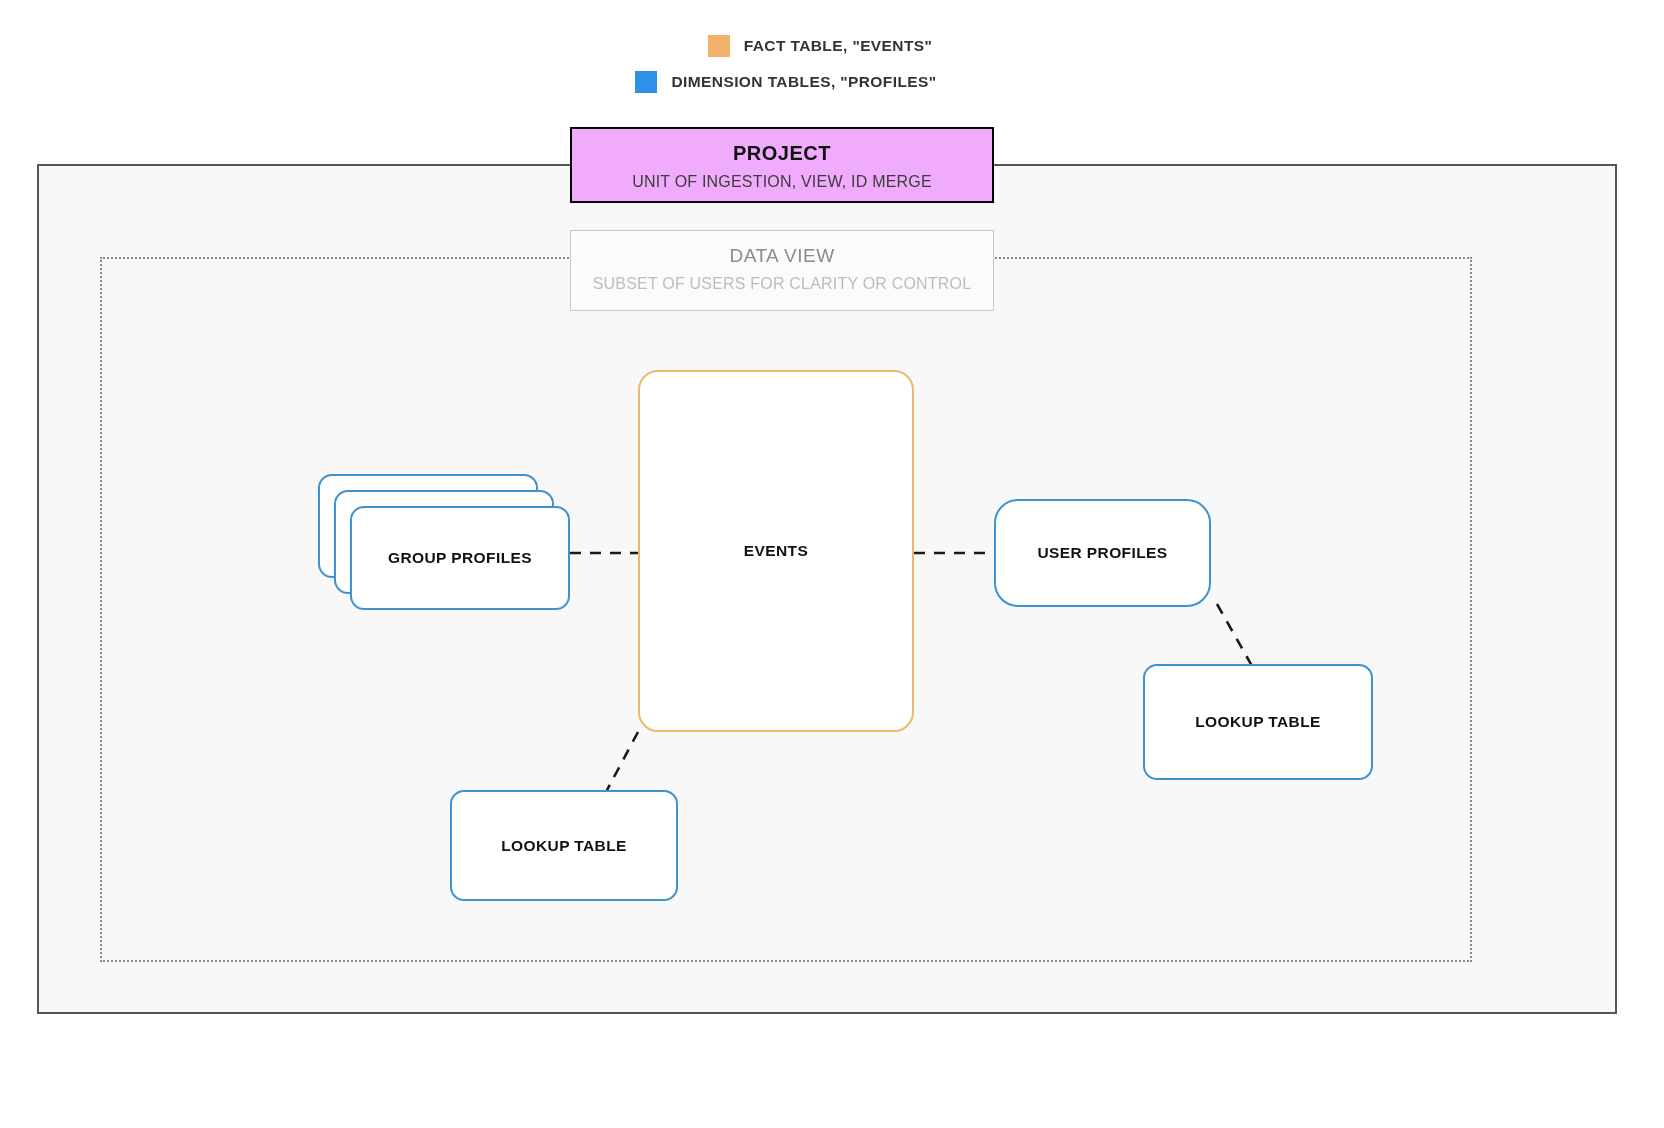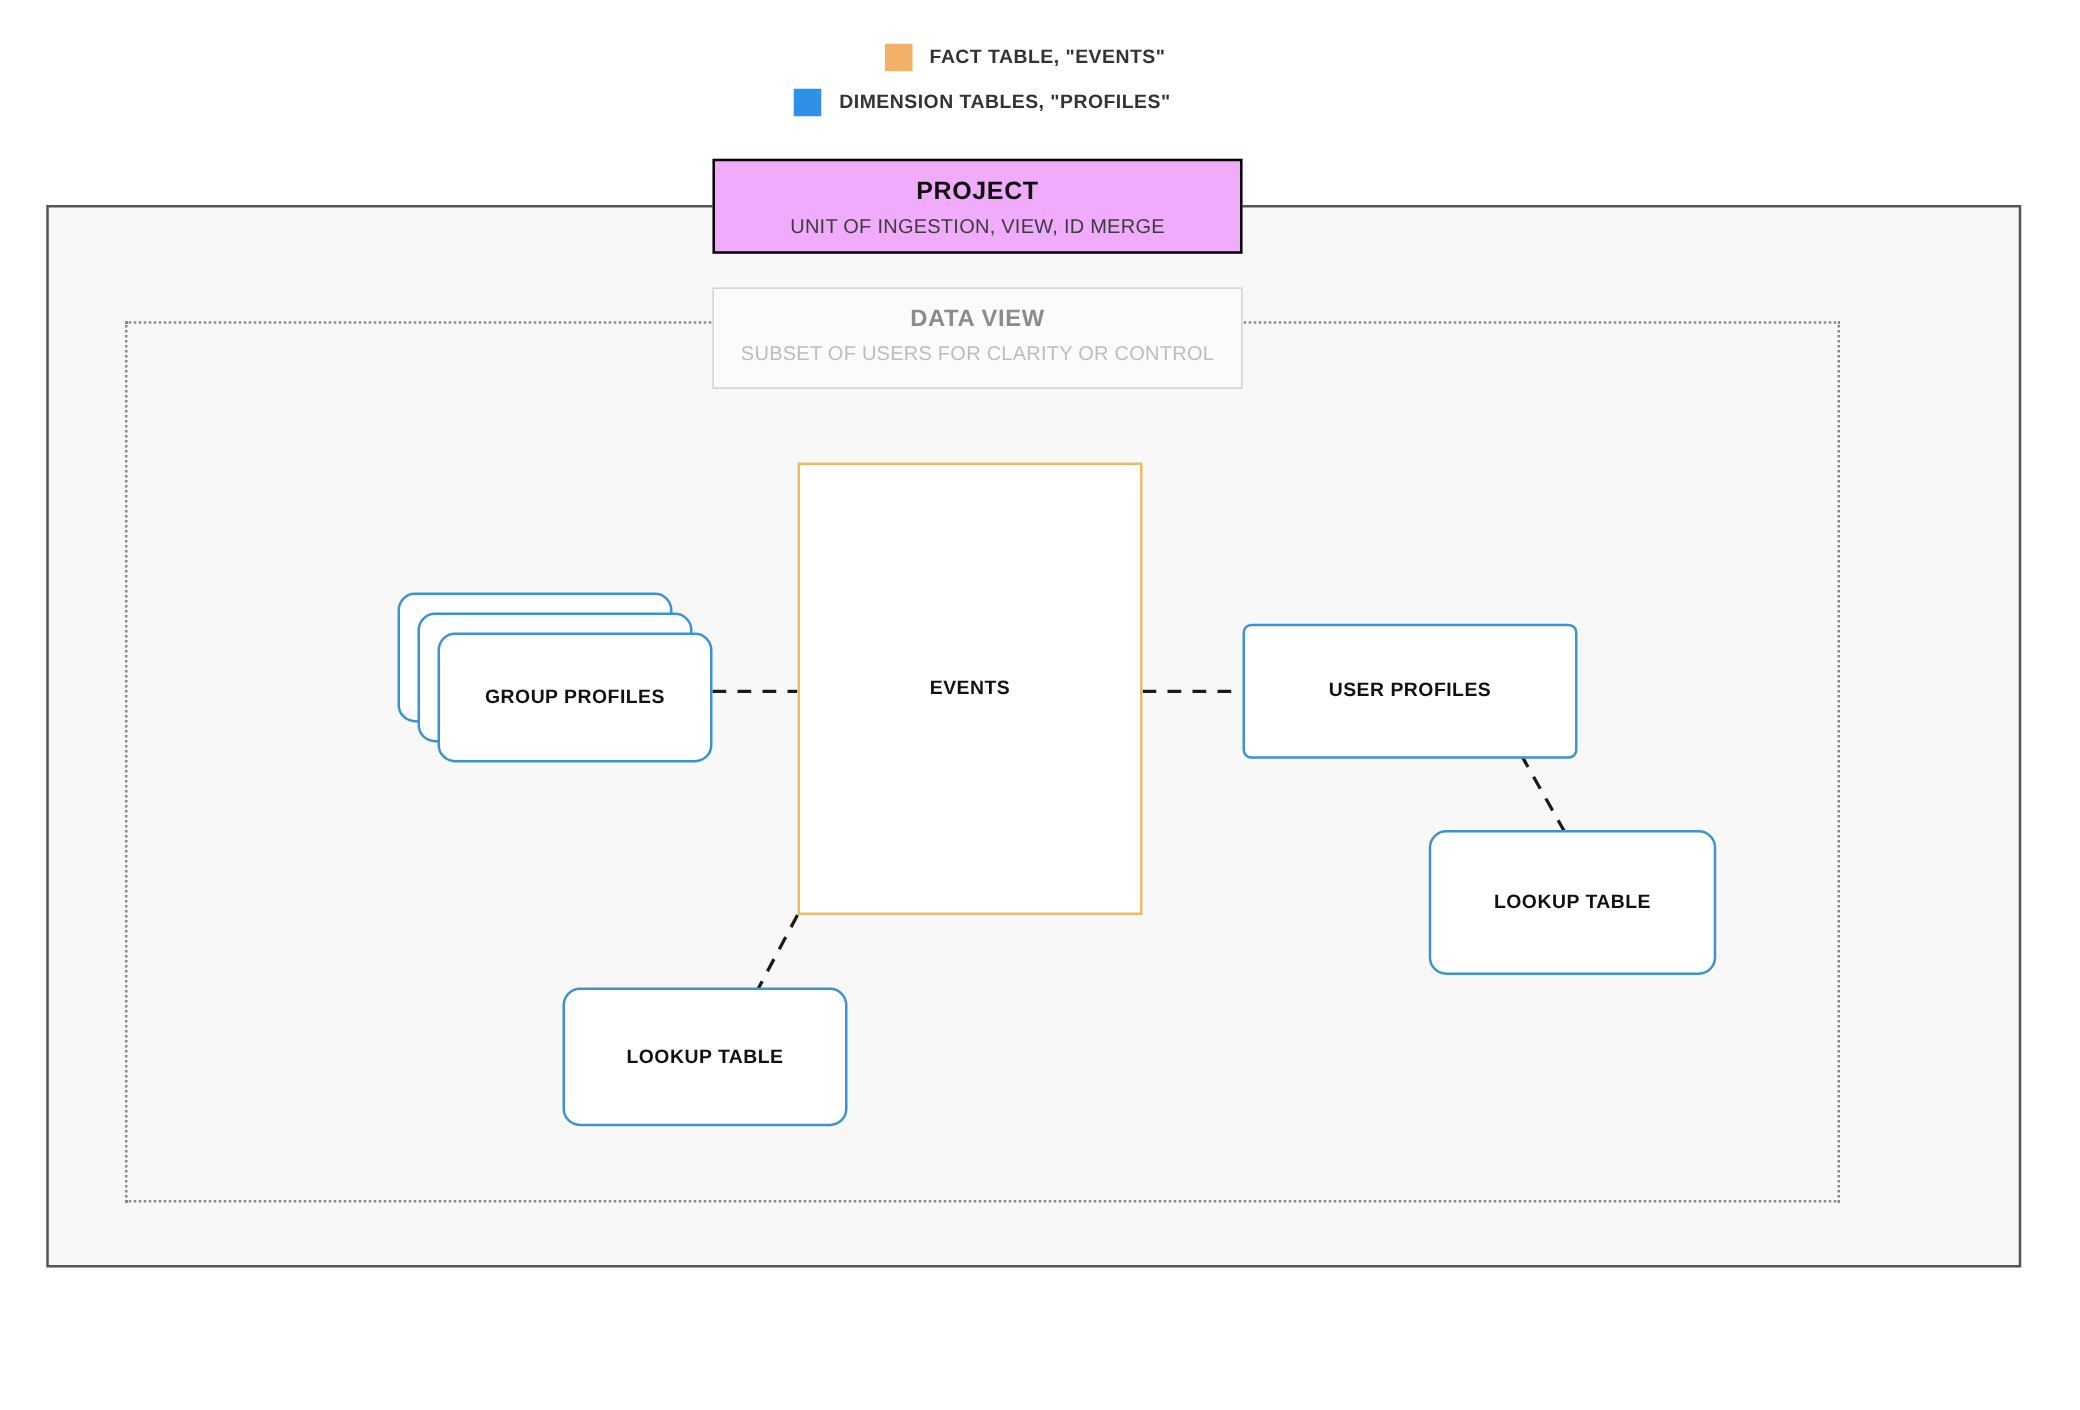--- a/index.html
+++ b/index.html
@@ -105,41 +105,42 @@
     left: 570px;
     top: 230px;
     width: 424px;
     height: 81px;
     border: 1.5px solid #c9c9c9;
     background: #fbfbfb;
     z-index: 5;
   }
   .dataview-box .hb-title {
     font-size: 19px;
-    font-weight: bold;
+    font-weight: normal;
     color: #8c8c8c;
     letter-spacing: 0.5px;
     margin-top: 14px;
   }
   .dataview-box .hb-sub {
     font-size: 16px;
     color: #bdbdbd;
     letter-spacing: 0.2px;
     margin-top: 8px;
   }
 
   
   .node {
     position: absolute;
     box-sizing: border-box;
     background: #ffffff;
     display: flex;
     align-items: center;
     justify-content: center;
     z-index: 4;
+    border-radius: 20px;
   }
   .node-label {
     font-size: 15.5px;
     font-weight: bold;
     color: #111111;
     letter-spacing: 0.4px;
     white-space: nowrap;
   }
 
   .events-node {
@@ -175,24 +176,24 @@
     left: 32px;
     top: 32px;
     display: flex;
     align-items: center;
     justify-content: center;
   }
 
   .user-profiles-node {
     left: 994px;
     top: 499px;
-    width: 268px;
+    width: 217px;
     height: 108px;
     border: 2px solid #3e92d0;
-    border-radius: 7px;
+    border-radius: 24px;
   }
   .lookup-left-node {
     left: 450px;
     top: 790px;
     width: 228px;
     height: 111px;
     border: 2px solid #3e92d0;
     border-radius: 14px;
   }
   .lookup-right-node {

